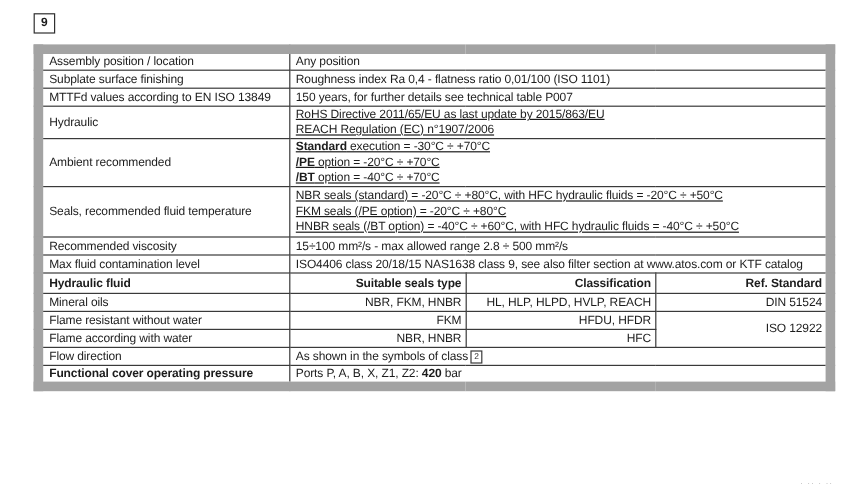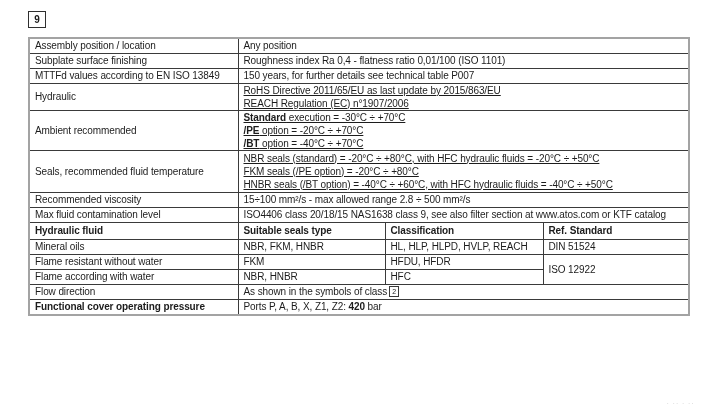--- a/index.html
+++ b/index.html
@@ -24,31 +24,31 @@
   }
   .title{
     font-size:11px;font-weight:bold;letter-spacing:0.1px;
   }
   
   table.main{
     position:absolute;left:28px;top:37px;
     width:660px;
     border-collapse:collapse;table-layout:fixed;
     font-size:10px;color:#1c1c1c;
-    border:2px solid #a3a3a3;
+    border:8px solid #a3a3a3;
   }
   table.main td{
     border:1px solid #3a3a3a;
     padding:0 3px 0 5px;
     vertical-align:middle;
     line-height:13px;
     letter-spacing:-0.1px;
     overflow:hidden;white-space:nowrap;
   }
-  td.c{text-align:left;padding:0;}
+  td.c{text-align:right;padding:0;}
   .b{font-weight:bold;}
   .line{white-space:nowrap;text-decoration:underline;}
   .boxnum{
     display:inline-block;
     width:8px;height:9px;
     border:1px solid #3a3a3a;
     font-size:7px;line-height:9px;
     text-align:center;
     vertical-align:1px;
     margin-left:2px;

